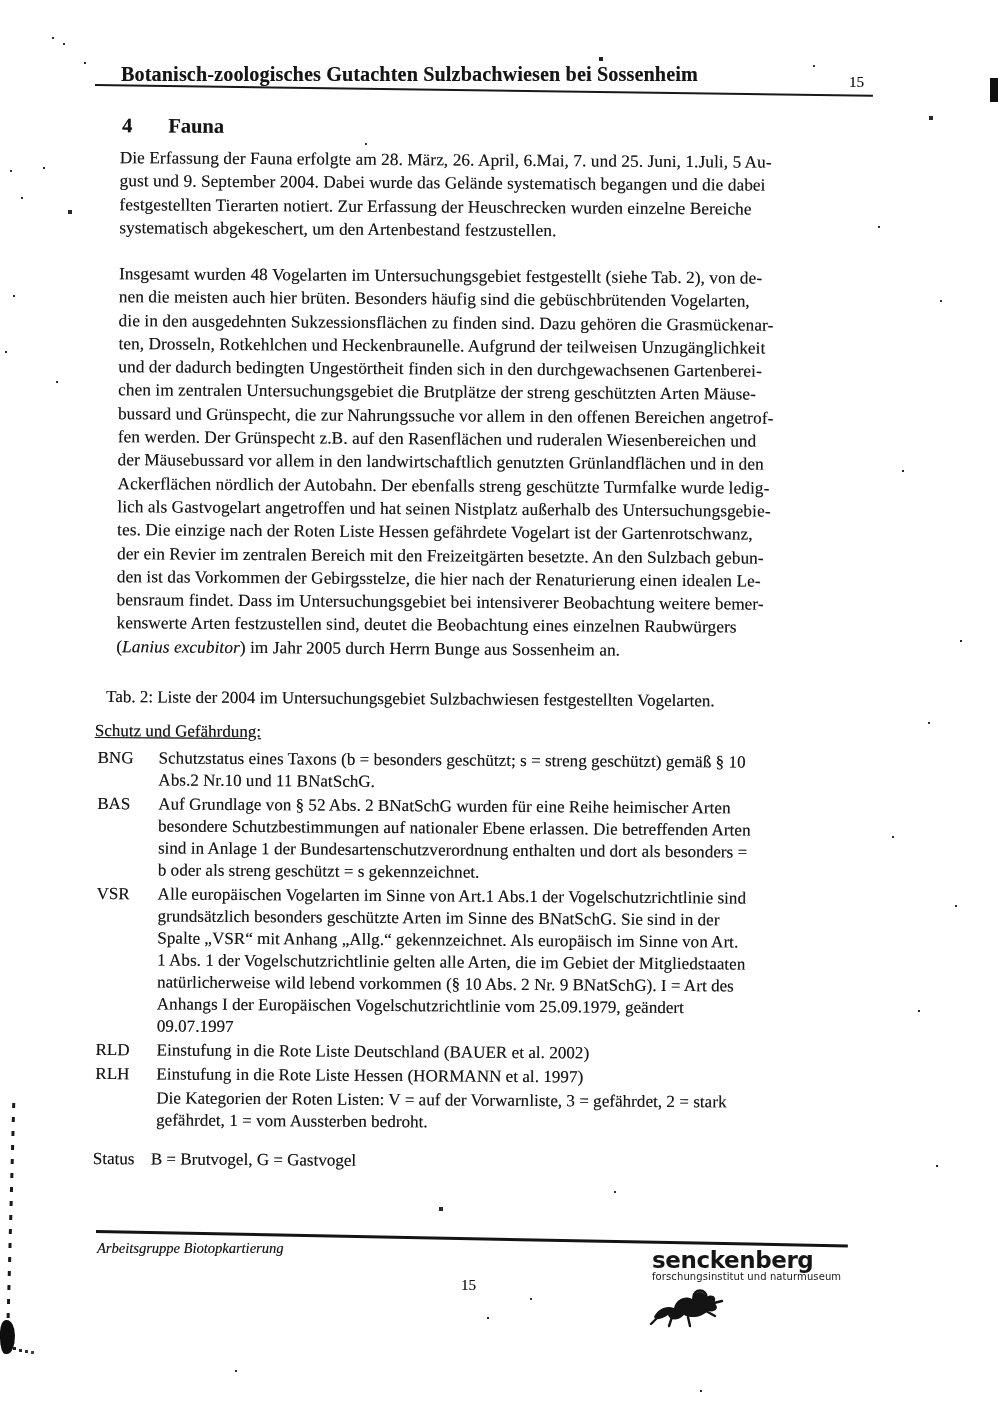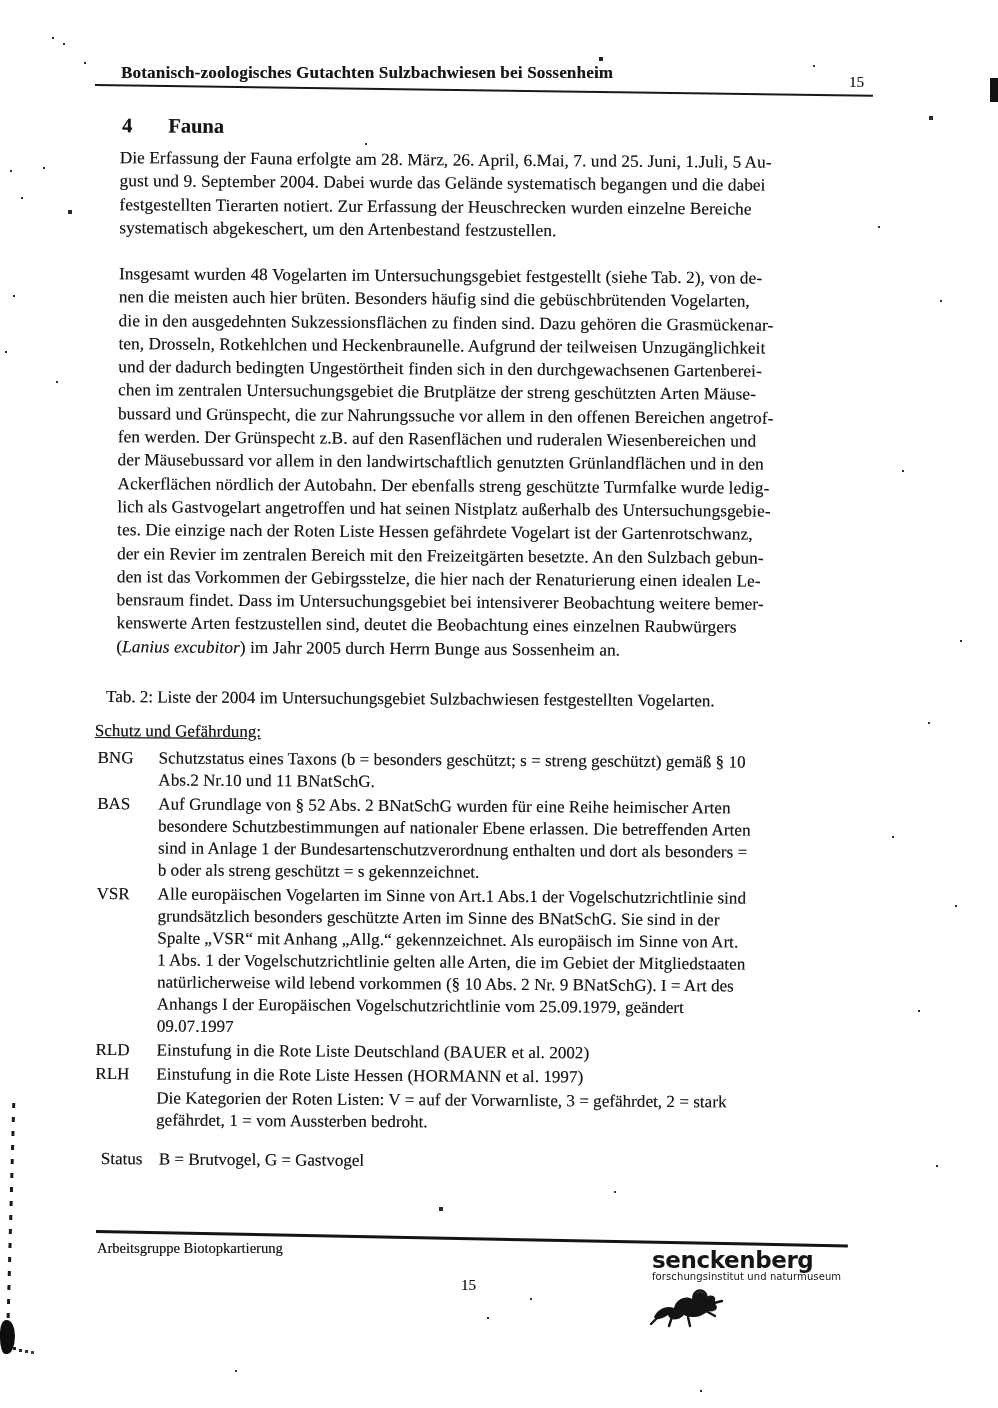--- a/index.html
+++ b/index.html
@@ -3,43 +3,43 @@
 <meta charset="utf-8">
 <style>
   html,body{margin:0;padding:0;background:#e8e8e8;}
   .page{
     position:relative;width:998px;height:1408px;background:#ffffff;overflow:hidden;
     font-family:"Liberation Serif","DejaVu Serif",serif;color:#161616;
     box-shadow:0 0 6px rgba(0,0,0,.25);
   }
   .scan-text{text-shadow:0.25px 0 0 rgba(0,0,0,0.5);}
   
-  .header-title{position:absolute;left:121px;top:63px;font-size:17px;font-weight:bold;letter-spacing:0.2px;white-space:nowrap;}
+  .header-title{position:absolute;left:121px;top:63px;font-size:20px;font-weight:bold;letter-spacing:0.2px;white-space:nowrap;}
   .header-rule{position:absolute;left:95px;top:84px;width:778px;height:2.4px;background:#181818;transform:rotate(0.8deg);transform-origin:0 50%;}
   .header-page{position:absolute;left:849px;top:74px;font-size:15px;}
   
   .main{position:absolute;left:0;top:0;width:998px;transform:rotate(0.4deg);transform-origin:100px 120px;}
   .section-heading{position:absolute;left:122px;top:114px;font-size:20.5px;font-weight:bold;}
   .section-heading .sec-num{display:inline-block;}
   .section-heading .sec-title{display:inline-block;margin-left:36px;}
   .para{position:absolute;font-size:17.2px;line-height:23.3px;white-space:pre;letter-spacing:0.1px;}
   .p1{left:120px;top:146px;}
   .p2{left:120px;top:262px;}
   .latin{font-style:italic;margin-top:46px;}
   .tab-caption{position:absolute;left:110px;top:687px;font-size:17px;white-space:nowrap;}
   .legend-heading{position:absolute;left:99px;top:721px;font-size:17px;text-decoration:underline;white-space:nowrap;}
   .legend{position:absolute;left:102px;top:747px;width:800px;}
   .def-row{display:flex;margin-bottom:2px;}
   .def-label{flex:none;width:61px;font-size:17px;line-height:22px;}
   .def-text{font-size:17px;line-height:22px;white-space:pre;letter-spacing:0.05px;}
   .status-row{position:absolute;left:100px;top:1149px;display:flex;font-size:17px;}
-  .status-label{width:58px;flex:none;margin-left:8px;}
+  .status-label{width:58px;flex:none;}
   
   .footer-rule{position:absolute;left:96px;top:1230px;width:752px;height:2.6px;background:#141414;transform:rotate(1.1deg);transform-origin:0 50%;}
-  .footer-left{position:absolute;left:97px;top:1240px;font-size:14.5px;white-space:nowrap;}
+  .footer-left{position:absolute;left:97px;top:1240px;font-size:14.5px;white-space:nowrap;font-style:italic;}
   .footer-page{position:absolute;left:461px;top:1277px;font-size:15px;}
   .logo{position:absolute;left:652px;top:1249px;width:220px;font-family:"DejaVu Sans","Liberation Sans",sans-serif;}
   .logo-word{font-size:23px;font-weight:bold;letter-spacing:-0.4px;line-height:22px;}
   .logo-sub{font-size:10px;font-weight:normal;letter-spacing:0.1px;line-height:11px;}
   .logo-dino{margin-top:3px;margin-left:-4px;}
   
   .right-bar{position:absolute;left:990px;top:78px;width:8px;height:24px;background:#111;}
   .edge-dashes{position:absolute;left:9px;top:1103px;width:3px;height:248px;
     background:repeating-linear-gradient(180deg,#1a1a1a 0 5px,transparent 5px 14px);
     transform:rotate(1.5deg);}

